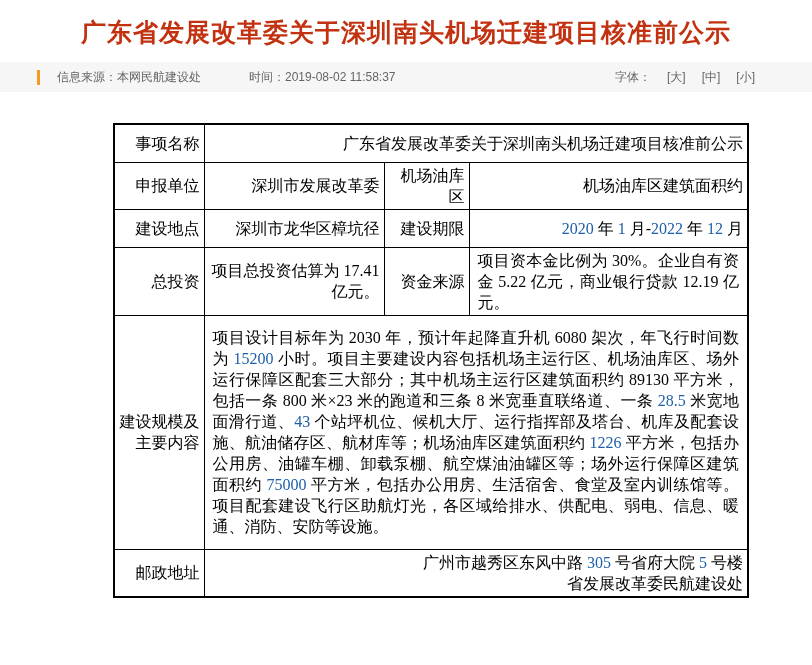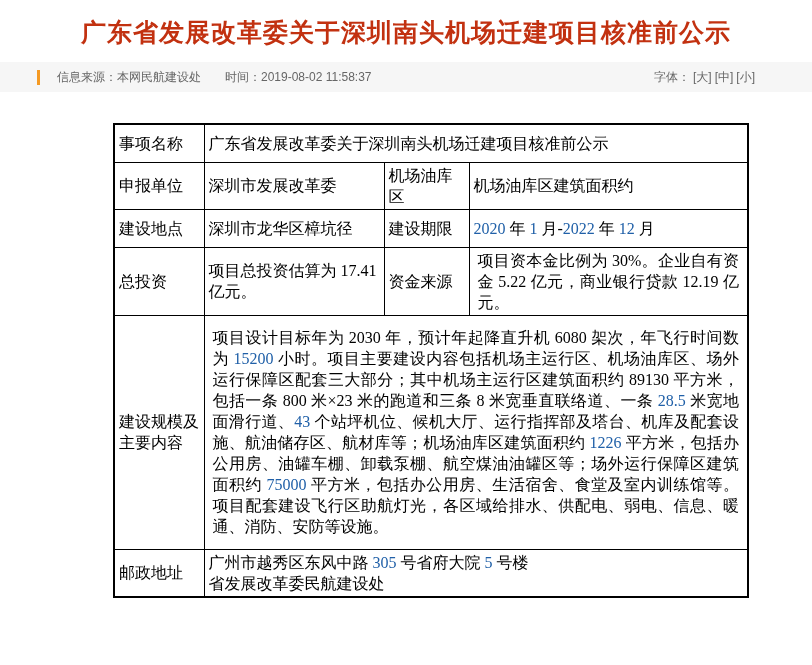--- a/index.html
+++ b/index.html
@@ -37,37 +37,37 @@
     font-size:12px;
     color:var(--meta-text);
   }
   .accent-tick{
     width:3px;height:15px;
     background:var(--accent-orange);
     margin-left:37px;
     margin-right:17px;
     flex:0 0 auto;
   }
-  .meta-time{margin-left:24px;}
-  .font-ctrl{margin-left:auto;margin-right:57px;display:flex;gap:3px;align-items:center;}
+  .meta-time{margin-left:48px;}
+  .font-ctrl{margin-left:auto;margin-right:57px;display:flex;gap:16px;align-items:center;}
   .font-ctrl .opt{cursor:pointer;}
   .info-table{
     margin-left:113px;
     margin-top:31px;
     border-collapse:collapse;
     table-layout:fixed;
     width:634px;
     border:2px solid var(--border-black);
     font-family:"Liberation Serif","DejaVu Serif",serif;
     font-size:16px;
     color:#000;
   }
   .info-table td{
     border:1px solid var(--border-black);
-    text-align:left;
+    text-align:right;
     vertical-align:middle;
     padding:2px 4px;
     line-height:21px;
   }
   .info-table td.left-just{
     text-align:justify;
     text-justify:inter-ideograph;
     padding:2px 8px;
   }
   .info-table td.big-content{

